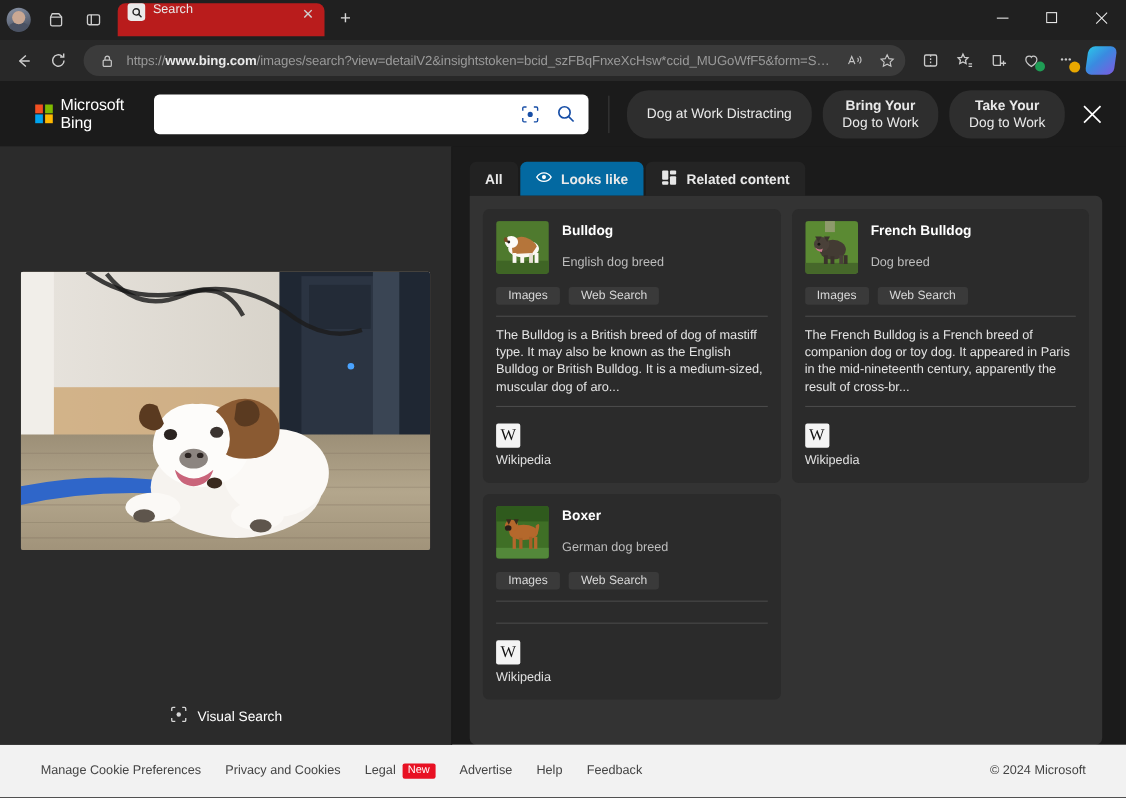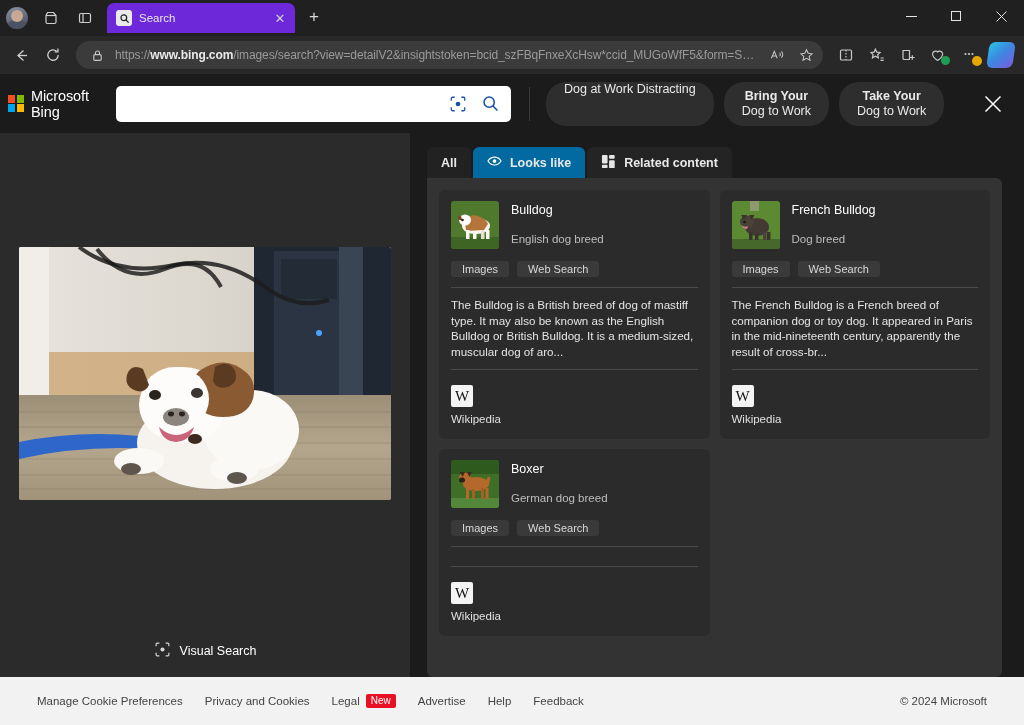--- a/index.html
+++ b/index.html
@@ -30,22 +30,22 @@
   .avatar::before {
     content:""; position:absolute; left:1px; top:13px; width:20px; height:13px;
     border-radius:8px 8px 0 0; background:#4a5263;
   }
   .chrome-icon-btn {
     width: 32px; height: 30px; display: flex; align-items: center; justify-content: center;
     border-radius: 5px; color: #cfcfcf;
   }
 
   .tab {
-    height: 30px; width: 188px; background: #6d28d9; border-radius: 7px 7px 0 0;
-    display: flex; align-items: center; padding: 0 6px 0 9px; gap: 7px; margin-left: 4px;
+    height: 30px; width: 188px; background: #b91c1c; border-radius: 7px 7px 0 0;
+    display: flex; padding: 0 6px 0 9px; gap: 7px; margin-left: 4px;
   }
   .tab-fav {
     width: 16px; height: 16px; border-radius: 3px; background: #eaeaea;
     display:flex; align-items:center; justify-content:center; flex: 0 0 16px;
   }
   .tab-title {
     font-size: 11.5px; color: #e8e8e8; flex: 1; white-space: nowrap;
     overflow: hidden; text-overflow: ellipsis;
   }
   .tab-close {
@@ -88,21 +88,21 @@
     width: 26px; height: 26px; border-radius: 6px;
     background: linear-gradient(135deg,#2bc4e8 0%,#3a8ae0 45%,#7a5ce0 100%);
     transform: skewX(-8deg);
   }
 
   
   .page { flex: 1; background: #1b1b1b; display: flex; flex-direction: column; min-height: 0; }
 
   .bing-header {
     height: 59px; background: #1b1b1b; display: flex; align-items: center;
-    padding: 0 14px 0 8px; gap: 0; flex: 0 0 59px;
+    padding: 0 14px 0 32px; gap: 0; flex: 0 0 59px;
   }
   .bing-logo { display: flex; align-items: center; gap: 7px; width: 108px; flex: 0 0 108px; }
   .ms-squares { width:17px;height:17px;display:grid;grid-template-columns:1fr 1fr;grid-gap:1.5px; }
   .ms-squares i { display:block; }
   .bing-logo-text { font-size: 14.5px; color:#fff; letter-spacing:-0.1px; }
   .search-box {
     width: 395px; height: 36px; background: #fff; border-radius: 5px;
     display:flex; align-items:center; padding: 0 10px 0 14px; gap: 10px; flex: 0 0 395px;
   }
   .search-input {
@@ -111,21 +111,21 @@
   }
   .sb-icon { width:22px; height:22px; flex:0 0 22px; display:flex; align-items:center; justify-content:center; }
   .hdr-divider { width:1px; height:34px; background:#3a3a3a; margin: 0 16px 0 18px; flex:0 0 1px; }
   .chips { display:flex; align-items:center; gap: 10px; flex: 1; }
   .chip {
     background:#2e2e2e; border-radius:20px; height:44px; padding: 0 18px;
     display:flex; flex-direction:column; align-items:center; justify-content:center;
     color:#e9e9e9; font-size:12.5px; line-height:15px; white-space:nowrap;
   }
   .chip .l1 { font-weight:bold; }
-  .chip.single { justify-content:flex-start; }
+  .chip.single { justify-content:center; }
   .close-x {
     width: 34px; height: 34px; display:flex; align-items:center; justify-content:center;
     color:#fff; flex:0 0 34px; margin-left: 8px;
   }
 
   .body-area { flex: 1; display: flex; min-height: 0; background: #1b1b1b; }
 
   
   .img-pane {
     width: 411px; flex: 0 0 411px; background: #2b2b2b; position: relative;
@@ -153,21 +153,21 @@
   .rtab.active { background:#0369a1; }
   .rtab.first { background:#222222; }
   .cards-shell { background:#333333; border-radius: 0 6px 6px 6px; flex:1; padding: 12px; min-height:0; }
   .cards-grid { display:grid; grid-template-columns: 1fr 1fr; gap: 10px; align-content:start; }
   .card {
     background:#2b2b2b; border-radius: 6px; padding: 11px 12px 14px 12px;
     display:flex; flex-direction:column;
   }
   .card-head { display:flex; gap: 12px; align-items:flex-start; }
   .card-thumb { width: 48px; height: 48px; border-radius:3px; overflow:hidden; flex:0 0 48px; position:relative; }
-  .card-title { font-size: 12.5px; font-weight:normal; color:#ffffff; margin-top: 2px; }
+  .card-title { font-size: 12.5px; font-weight:bold; color:#ffffff; margin-top: 2px; }
   .card-sub { font-size: 11.5px; color:#bdbdbd; margin-top: 16px; }
   .card-btns { display:flex; gap: 8px; margin-top: 12px; }
   .cbtn {
     background:#3a3a3a; border-radius:3px; height:16px; padding: 0 11px;
     display:flex; align-items:center; font-size:11px; color:#d8d8d8;
   }
   .hr { height:1px; background:#4a4a4a; margin: 10px 0 9px 0; }
   .card-desc { font-size: 11.6px; line-height: 15.5px; color:#e4e4e4; }
   .source { margin-top: 6px; }
   .wiki-mark {

